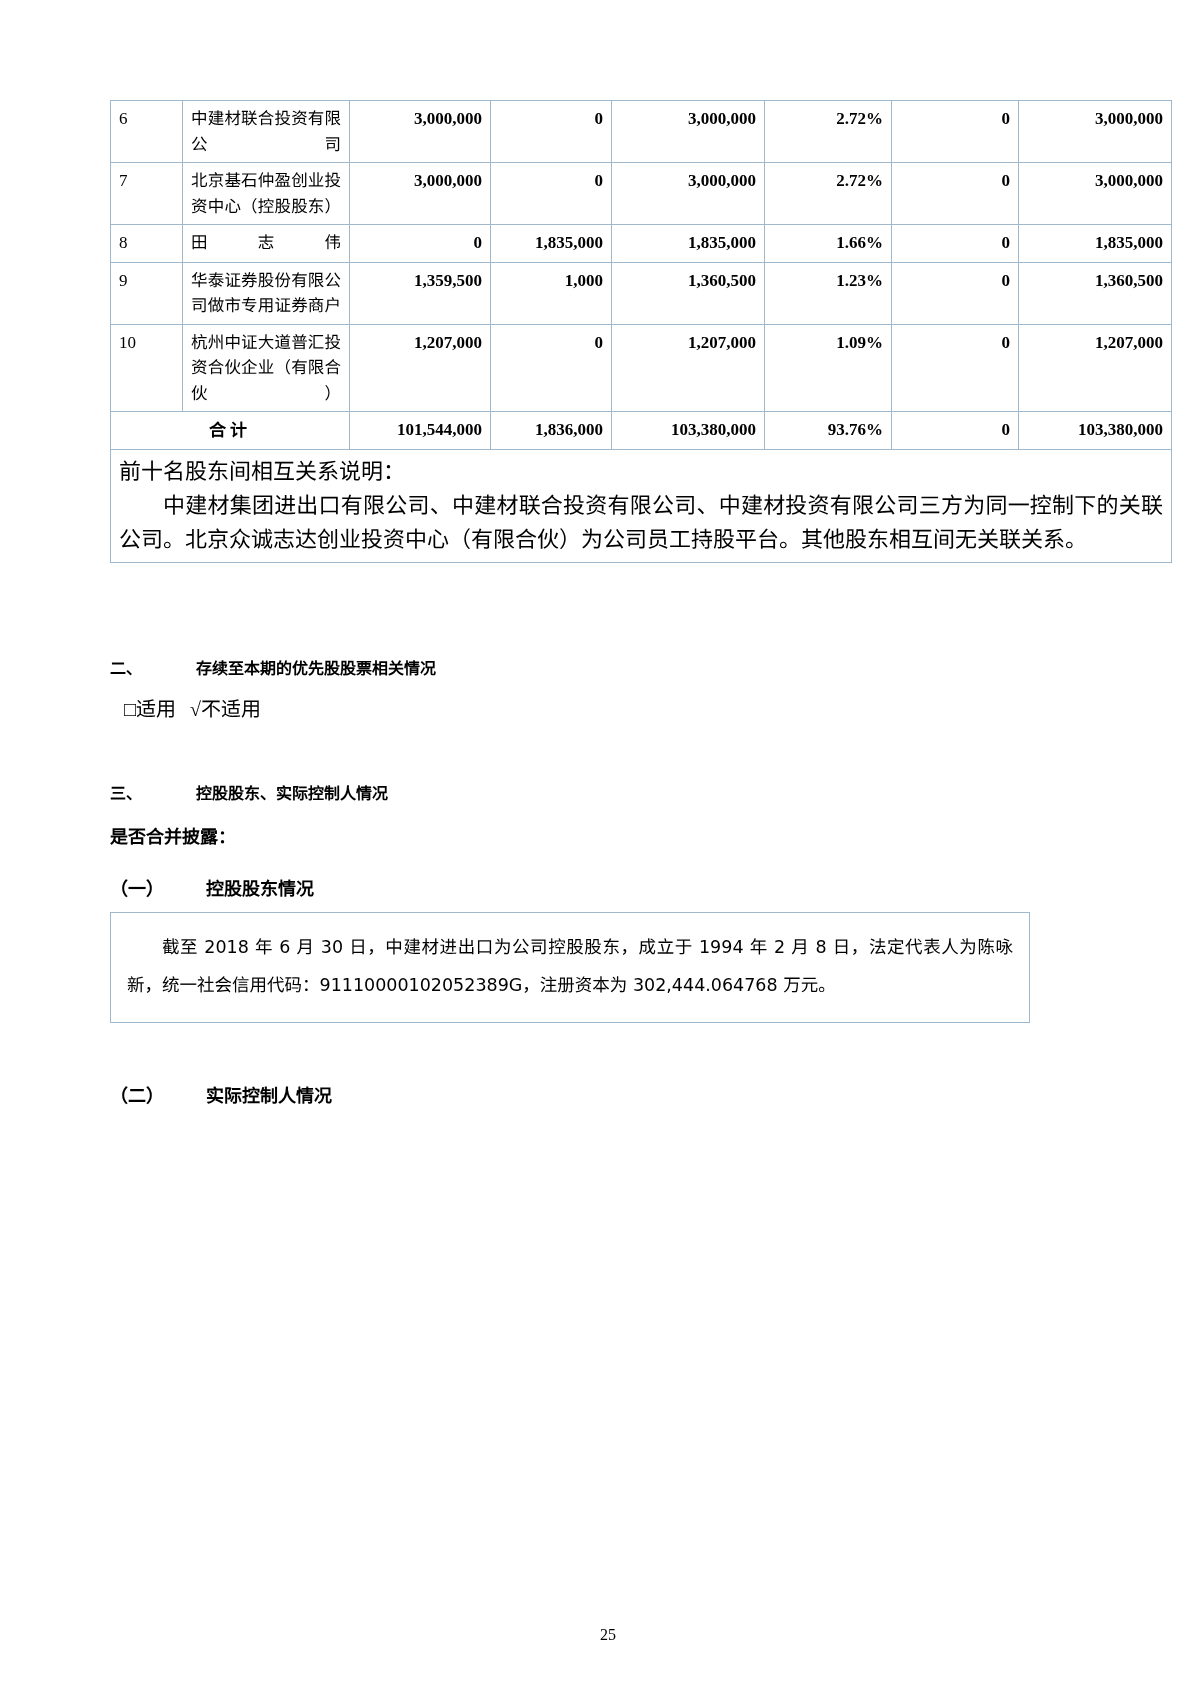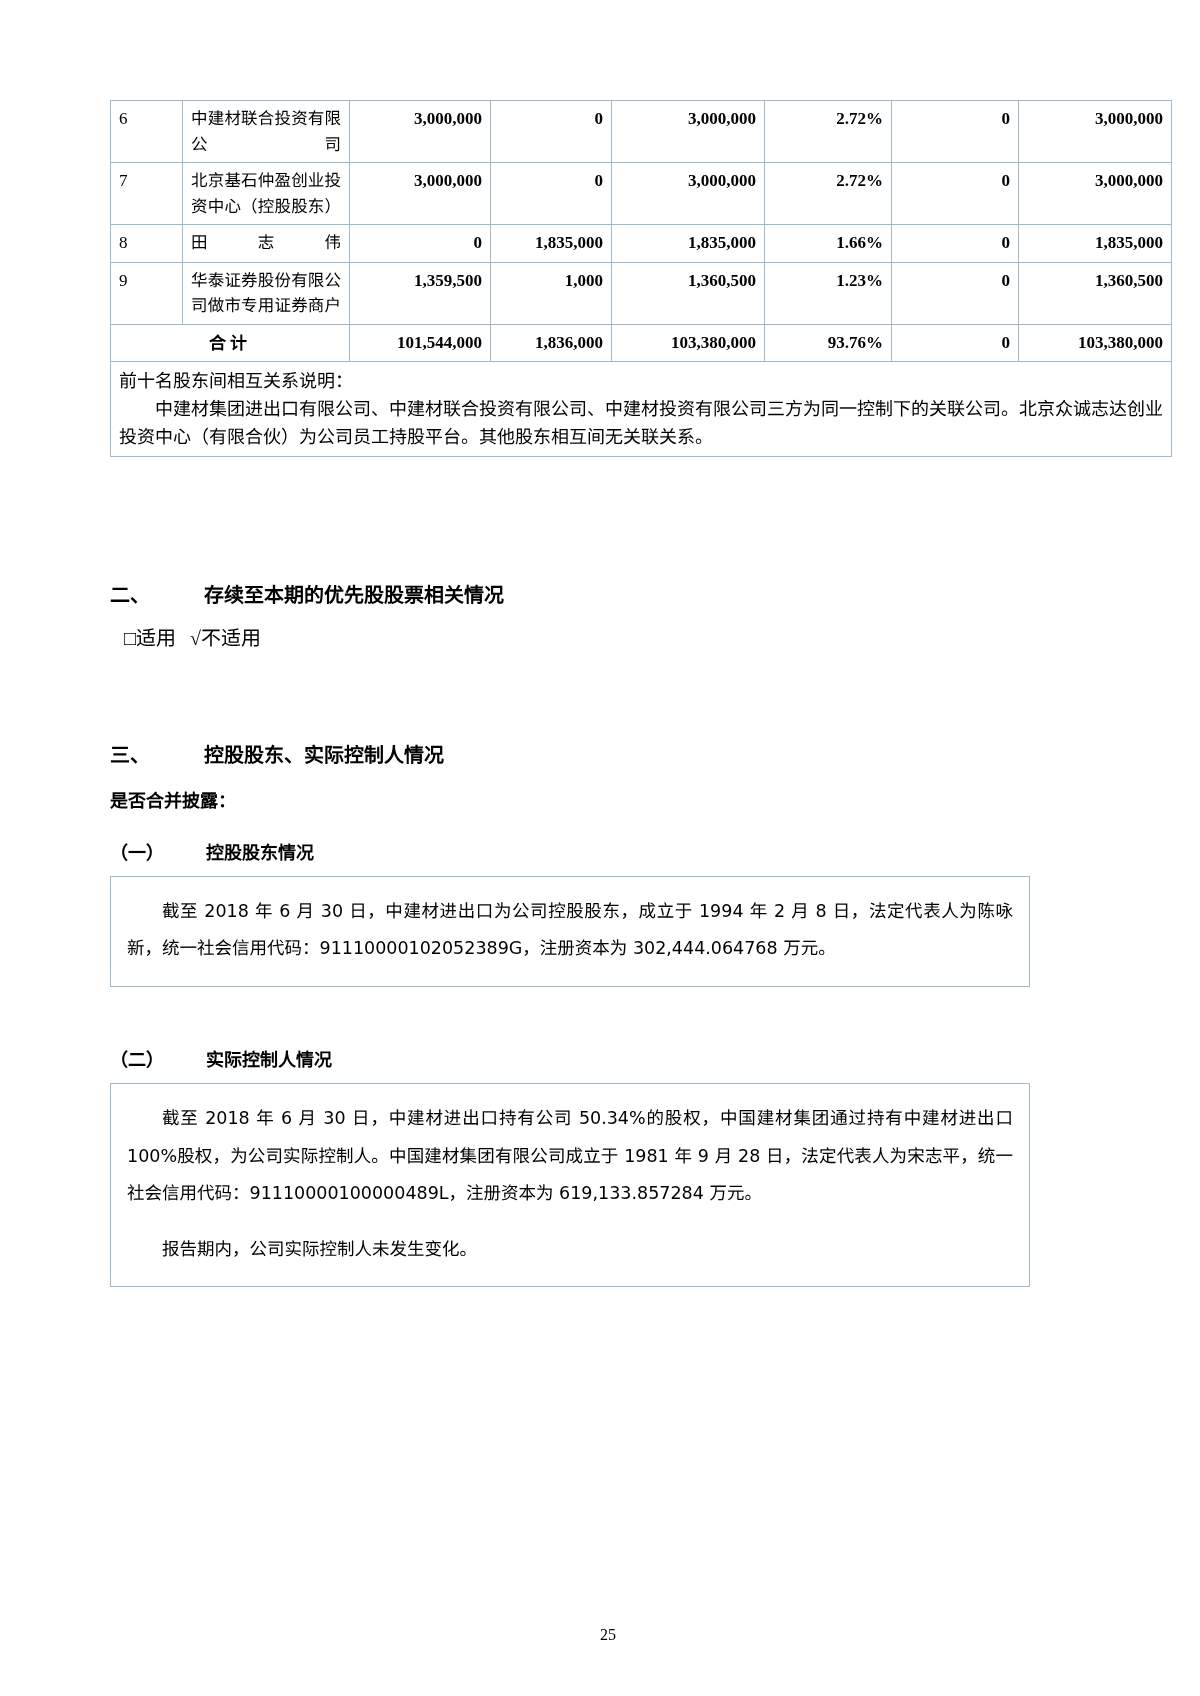--- a/index.html
+++ b/index.html
@@ -65,33 +65,33 @@
     text-align: center;
     font-weight: bold;
     font-family: "DejaVu Sans", "Liberation Sans", sans-serif;
     font-size: 17px;
     letter-spacing: 4px;
   }
   tr.total td.num { font-weight: bold; }
 
   td.note {
     font-family: "DejaVu Sans", "Liberation Sans", sans-serif;
-    font-size: 18px;
+    font-size: 22px;
     line-height: 2.1;
     padding: 8px 10px 40px 10px;
     text-align: justify;
   }
   td.note .indent { text-indent: 2em; display: block; }
 
   
   .h2 {
     font-family: "DejaVu Sans", "Liberation Sans", sans-serif;
     font-weight: bold;
-    font-size: 20px;
-    margin: 88px 0 14px 0;
+    font-size: 16px;
+    margin: 58px 0 14px 0;
   }
   .h2 .numlabel { margin-right: 54px; }
 
   .applic {
     font-family: Liberation Serif, serif;
     font-size: 20px;
     margin: 8px 0 18px 14px;
   }
   .applic .gap { display: inline-block; width: 14px; }
 
@@ -178,20 +178,30 @@
       <tr>
         <td class="idx">9</td>
         <td class="name">华泰证券股份有限公司做市专用证券商户</td>
         <td class="num c1">1,359,500</td>
         <td class="num c2">1,000</td>
         <td class="num c3">1,360,500</td>
         <td class="num c4">1.23%</td>
         <td class="num c5">0</td>
         <td class="num c6">1,360,500</td>
       </tr>
+      <tr>
+        <td class="idx">10</td>
+        <td class="name">杭州中证大道普汇投资合伙企业（有限合伙）</td>
+        <td class="num c1">1,207,000</td>
+        <td class="num c2">0</td>
+        <td class="num c3">1,207,000</td>
+        <td class="num c4">1.09%</td>
+        <td class="num c5">0</td>
+        <td class="num c6">1,207,000</td>
+      </tr>
       <tr class="total">
         <td class="total-label" colspan="2">合计</td>
         <td class="num c1">101,544,000</td>
         <td class="num c2">1,836,000</td>
         <td class="num c3">103,380,000</td>
         <td class="num c4">93.76%</td>
         <td class="num c5">0</td>
         <td class="num c6">103,380,000</td>
       </tr>
       <tr>
@@ -226,19 +236,15 @@
   <div class="box">
     <p>截至 2018 年 6 月 30 日，中建材进出口为公司控股股东，成立于 1994 年 2 月 8 日，法定代表人为陈咏新，统一社会信用代码：91110000102052389G，注册资本为 302,444.064768 万元。</p>
   </div>
 
   <div class="spacer-2"></div>
 
   <div class="h4">
     <span class="numlabel">（二）</span><span>实际控制人情况</span>
   </div>
 
-  <div class="box">
-    <p>截至 2018 年 6 月 30 日，中建材进出口持有公司 50.34%的股权，中国建材集团通过持有中建材进出口 100%股权，为公司实际控制人。中国建材集团有限公司成立于 1981 年 9 月 28 日，法定代表人为宋志平，统一社会信用代码：91110000100000489L，注册资本为 619,133.857284 万元。</p>
-    <p>报告期内，公司实际控制人未发生变化。</p>
-  </div>
 
   <div class="pagenum">25</div>
 </div>
 
 </body></html>

